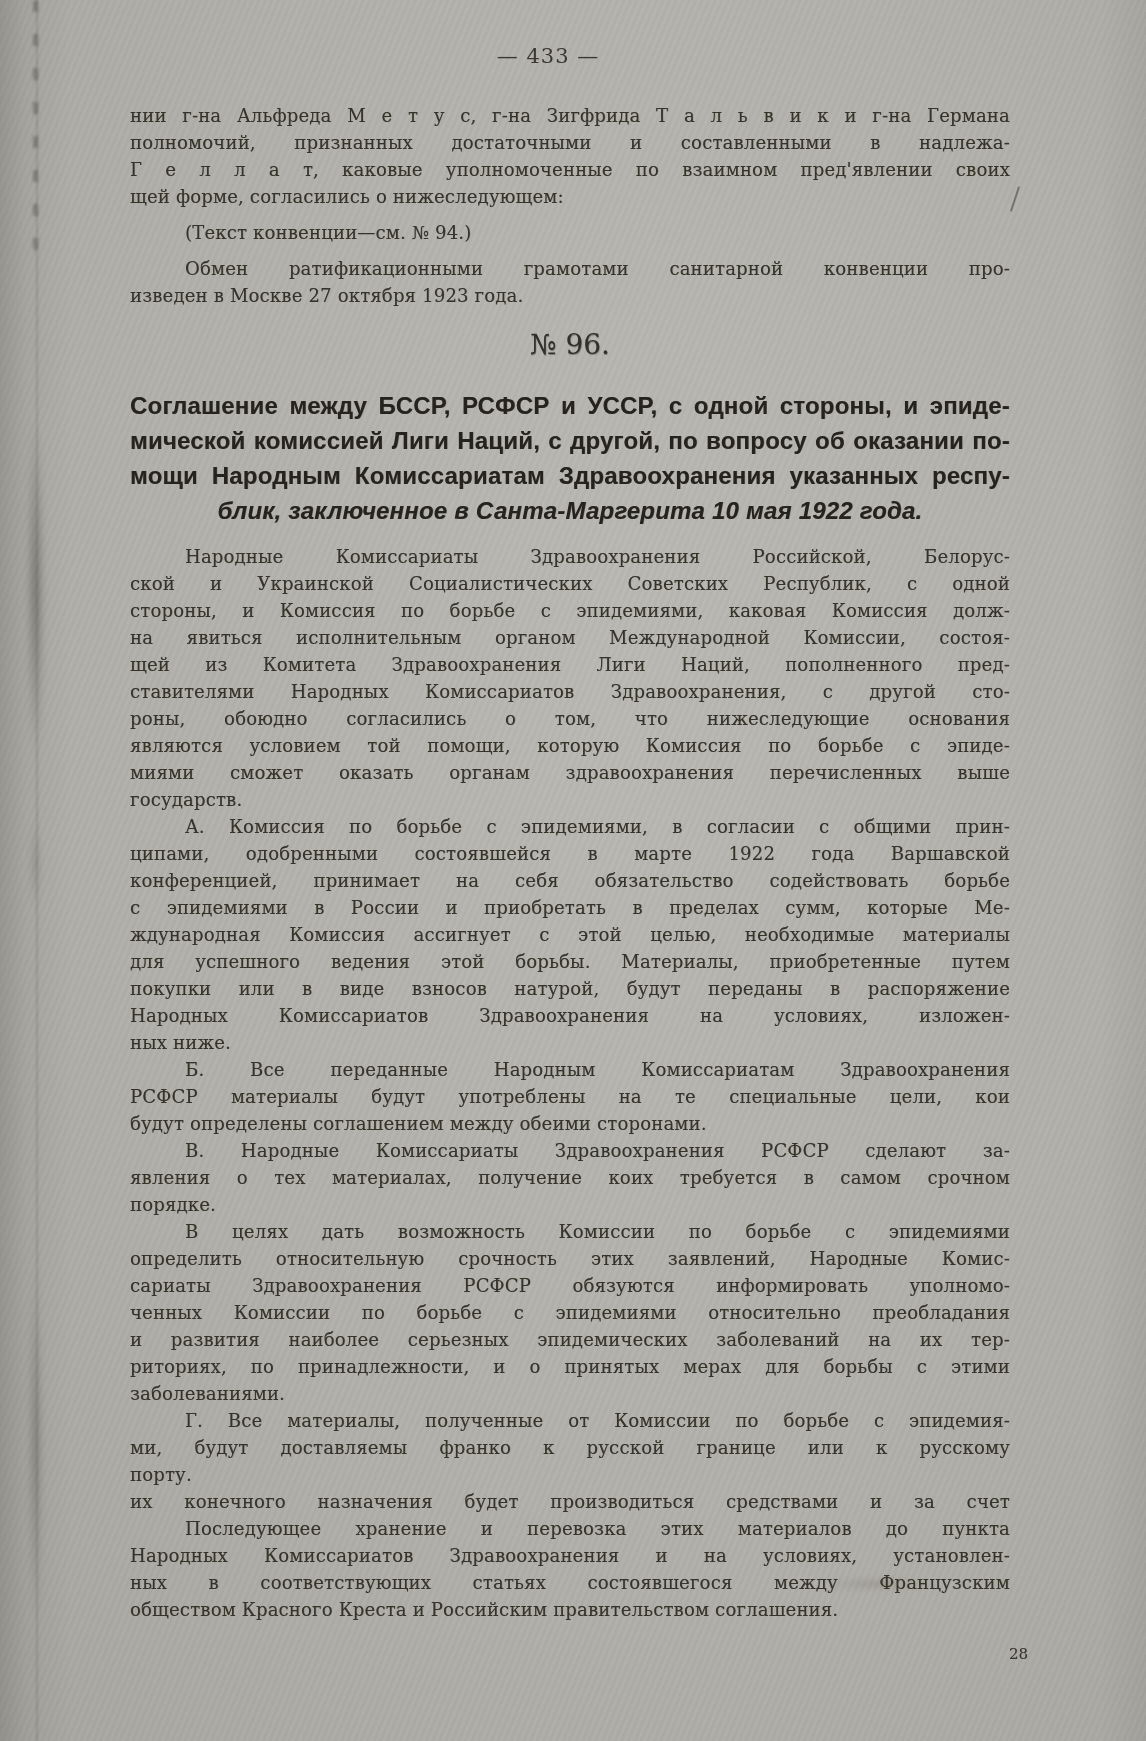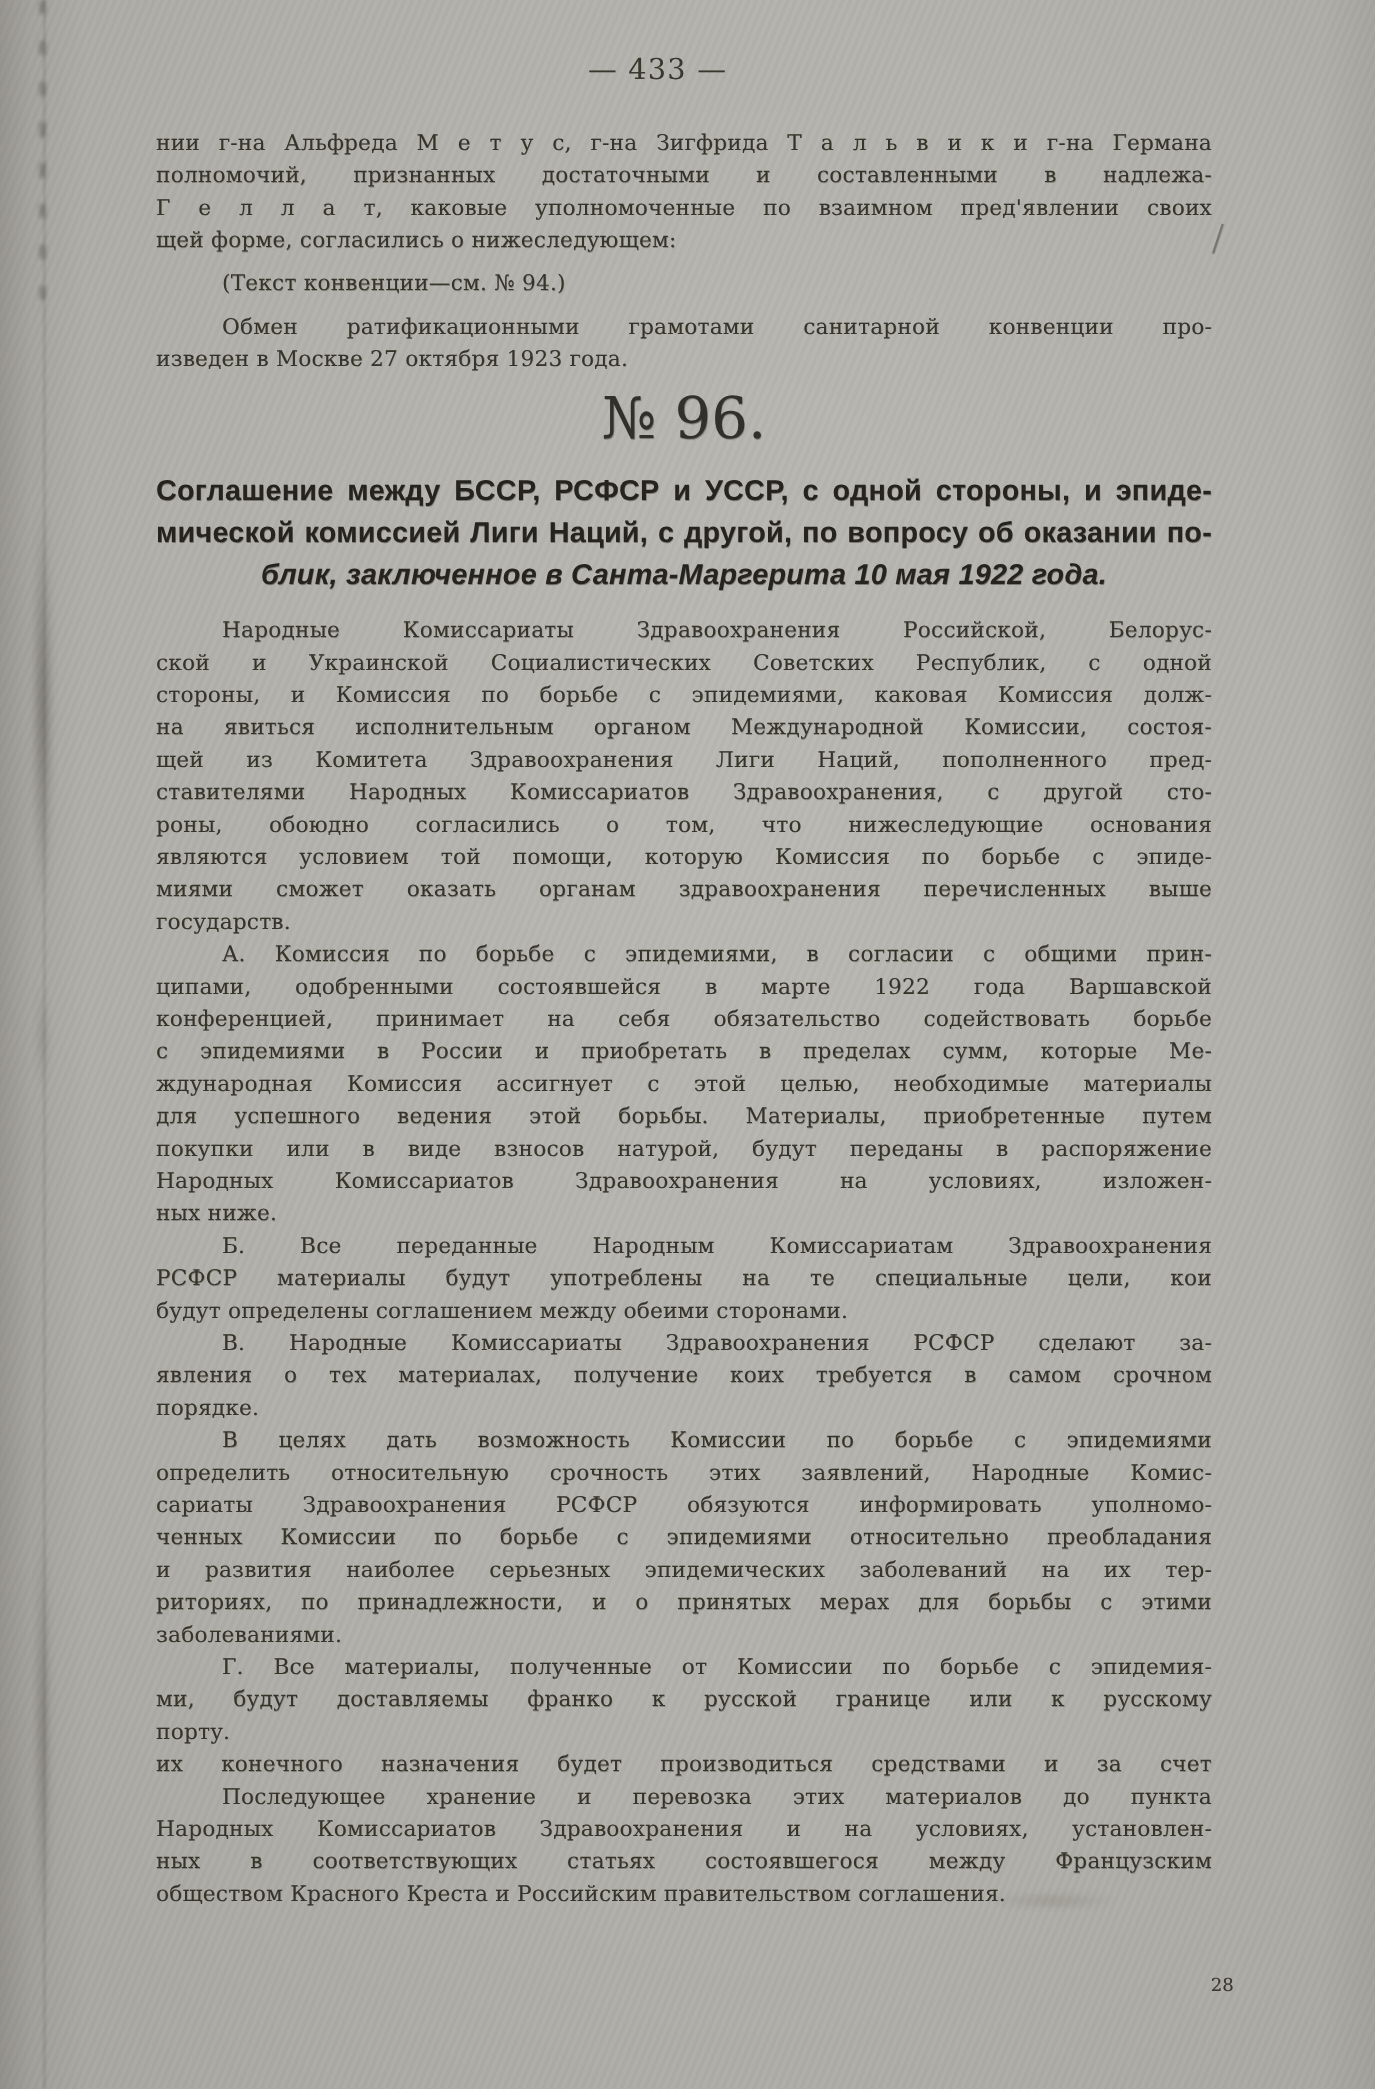--- a/index.html
+++ b/index.html
@@ -15,21 +15,21 @@
       linear-gradient(90deg, rgba(66,62,52,0.20) 0px, rgba(66,62,52,0.07) 26px, rgba(66,62,52,0.0) 72px),
       linear-gradient(270deg, rgba(66,62,52,0.07) 0px, rgba(66,62,52,0.0) 46px),
       repeating-linear-gradient(113deg, rgba(255,255,255,0.022) 0 3px, rgba(30,28,22,0.018) 3px 6px);
     font-family:"DejaVu Serif", serif;
     color:#363329;
   }
   .textcol{position:absolute;left:130px;right:136px;top:0;}
   .pageno{
     margin-top:44px;
     text-align:center;
-    font-size:24px;
+    font-size:21px;
     letter-spacing:1px;
     transform:translateX(-22px);
     color:#3a372d;
   }
   .upper{margin-top:34px;}
   .upper .para + .para{margin-top:9px;}
   .para{margin:0;}
   .line{
     font-size:18px;
     line-height:27px;
@@ -37,21 +37,21 @@
     text-align:justify;
     text-align-last:justify;
     white-space:normal;
     text-shadow:0.4px 0.4px 0.5px rgba(54,51,44,0.35);
   }
   .line.last{text-align-last:left;}
   .line.indent{padding-left:55px;}
   .docnum{
     margin-top:10px;
     text-align:center;
-    font-size:48px;
+    font-size:28px;
     line-height:52px;
     color:#32302a;
     text-shadow:0.5px 0.5px 0.7px rgba(50,47,40,0.45);
   }
   .titleblock{margin-top:17px;}
   .para.title .line{
     font-family:"Liberation Sans", sans-serif;
     font-weight:700;
     font-size:24px;
     line-height:35px;
@@ -123,20 +123,21 @@
           <div class="line last">изведен в Москве 27 октября 1923 года.</div>
         </div>
       </div>
 
     <div class="docnum">№ 96.</div>
 
     <div class="titleblock">
         <div class="para title">
           <div class="line">Соглашение между БССР, РСФСР и УССР, с одной стороны, и эпиде-</div>
           <div class="line">мической комиссией Лиги Наций, с другой, по вопросу об оказании по-</div>
+          <div class="line">мощи Народным Комиссариатам Здравоохранения указанных респу-</div>
           <div class="line last">блик, заключенное в Санта-Маргерита 10 мая 1922 года.</div>
         </div>
       </div>
 
     <div class="mainbody">
         <div class="para">
           <div class="line indent">Народные Комиссариаты Здравоохранения Российской, Белорус-</div>
           <div class="line">ской и Украинской Социалистических Советских Республик, с одной</div>
           <div class="line">стороны, и Комиссия по борьбе с эпидемиями, каковая Комиссия долж-</div>
           <div class="line">на явиться исполнительным органом Международной Комиссии, состоя-</div>

